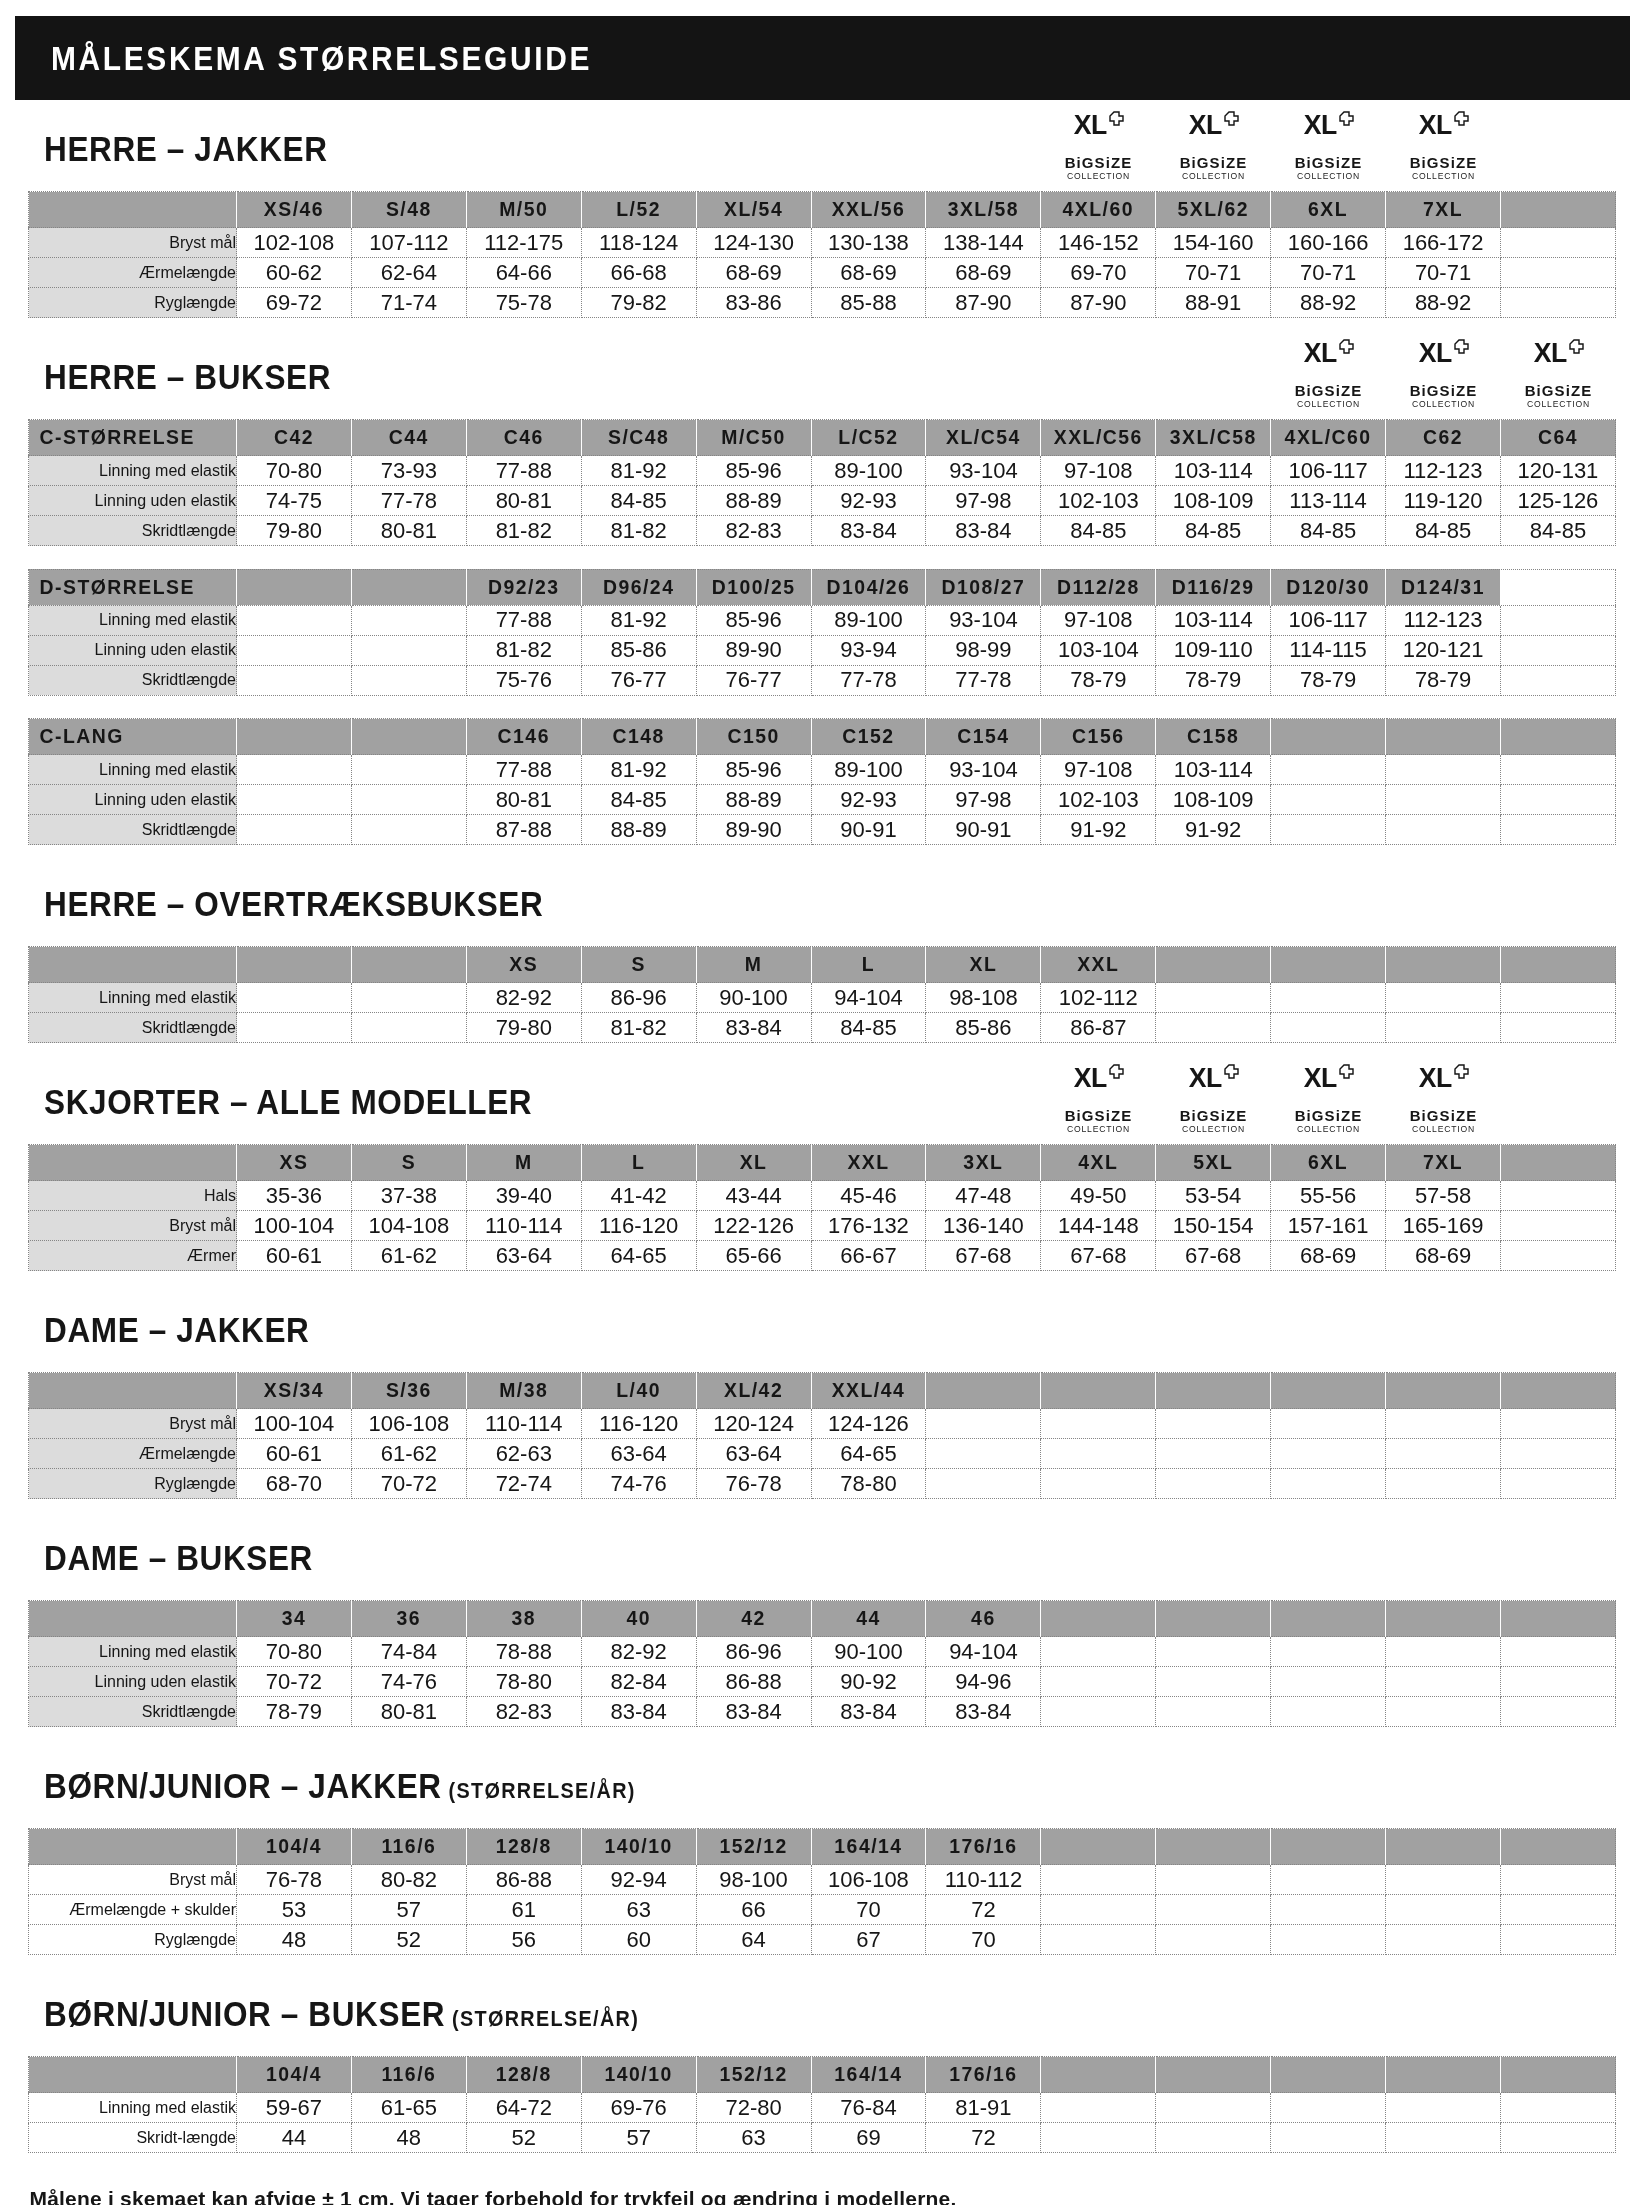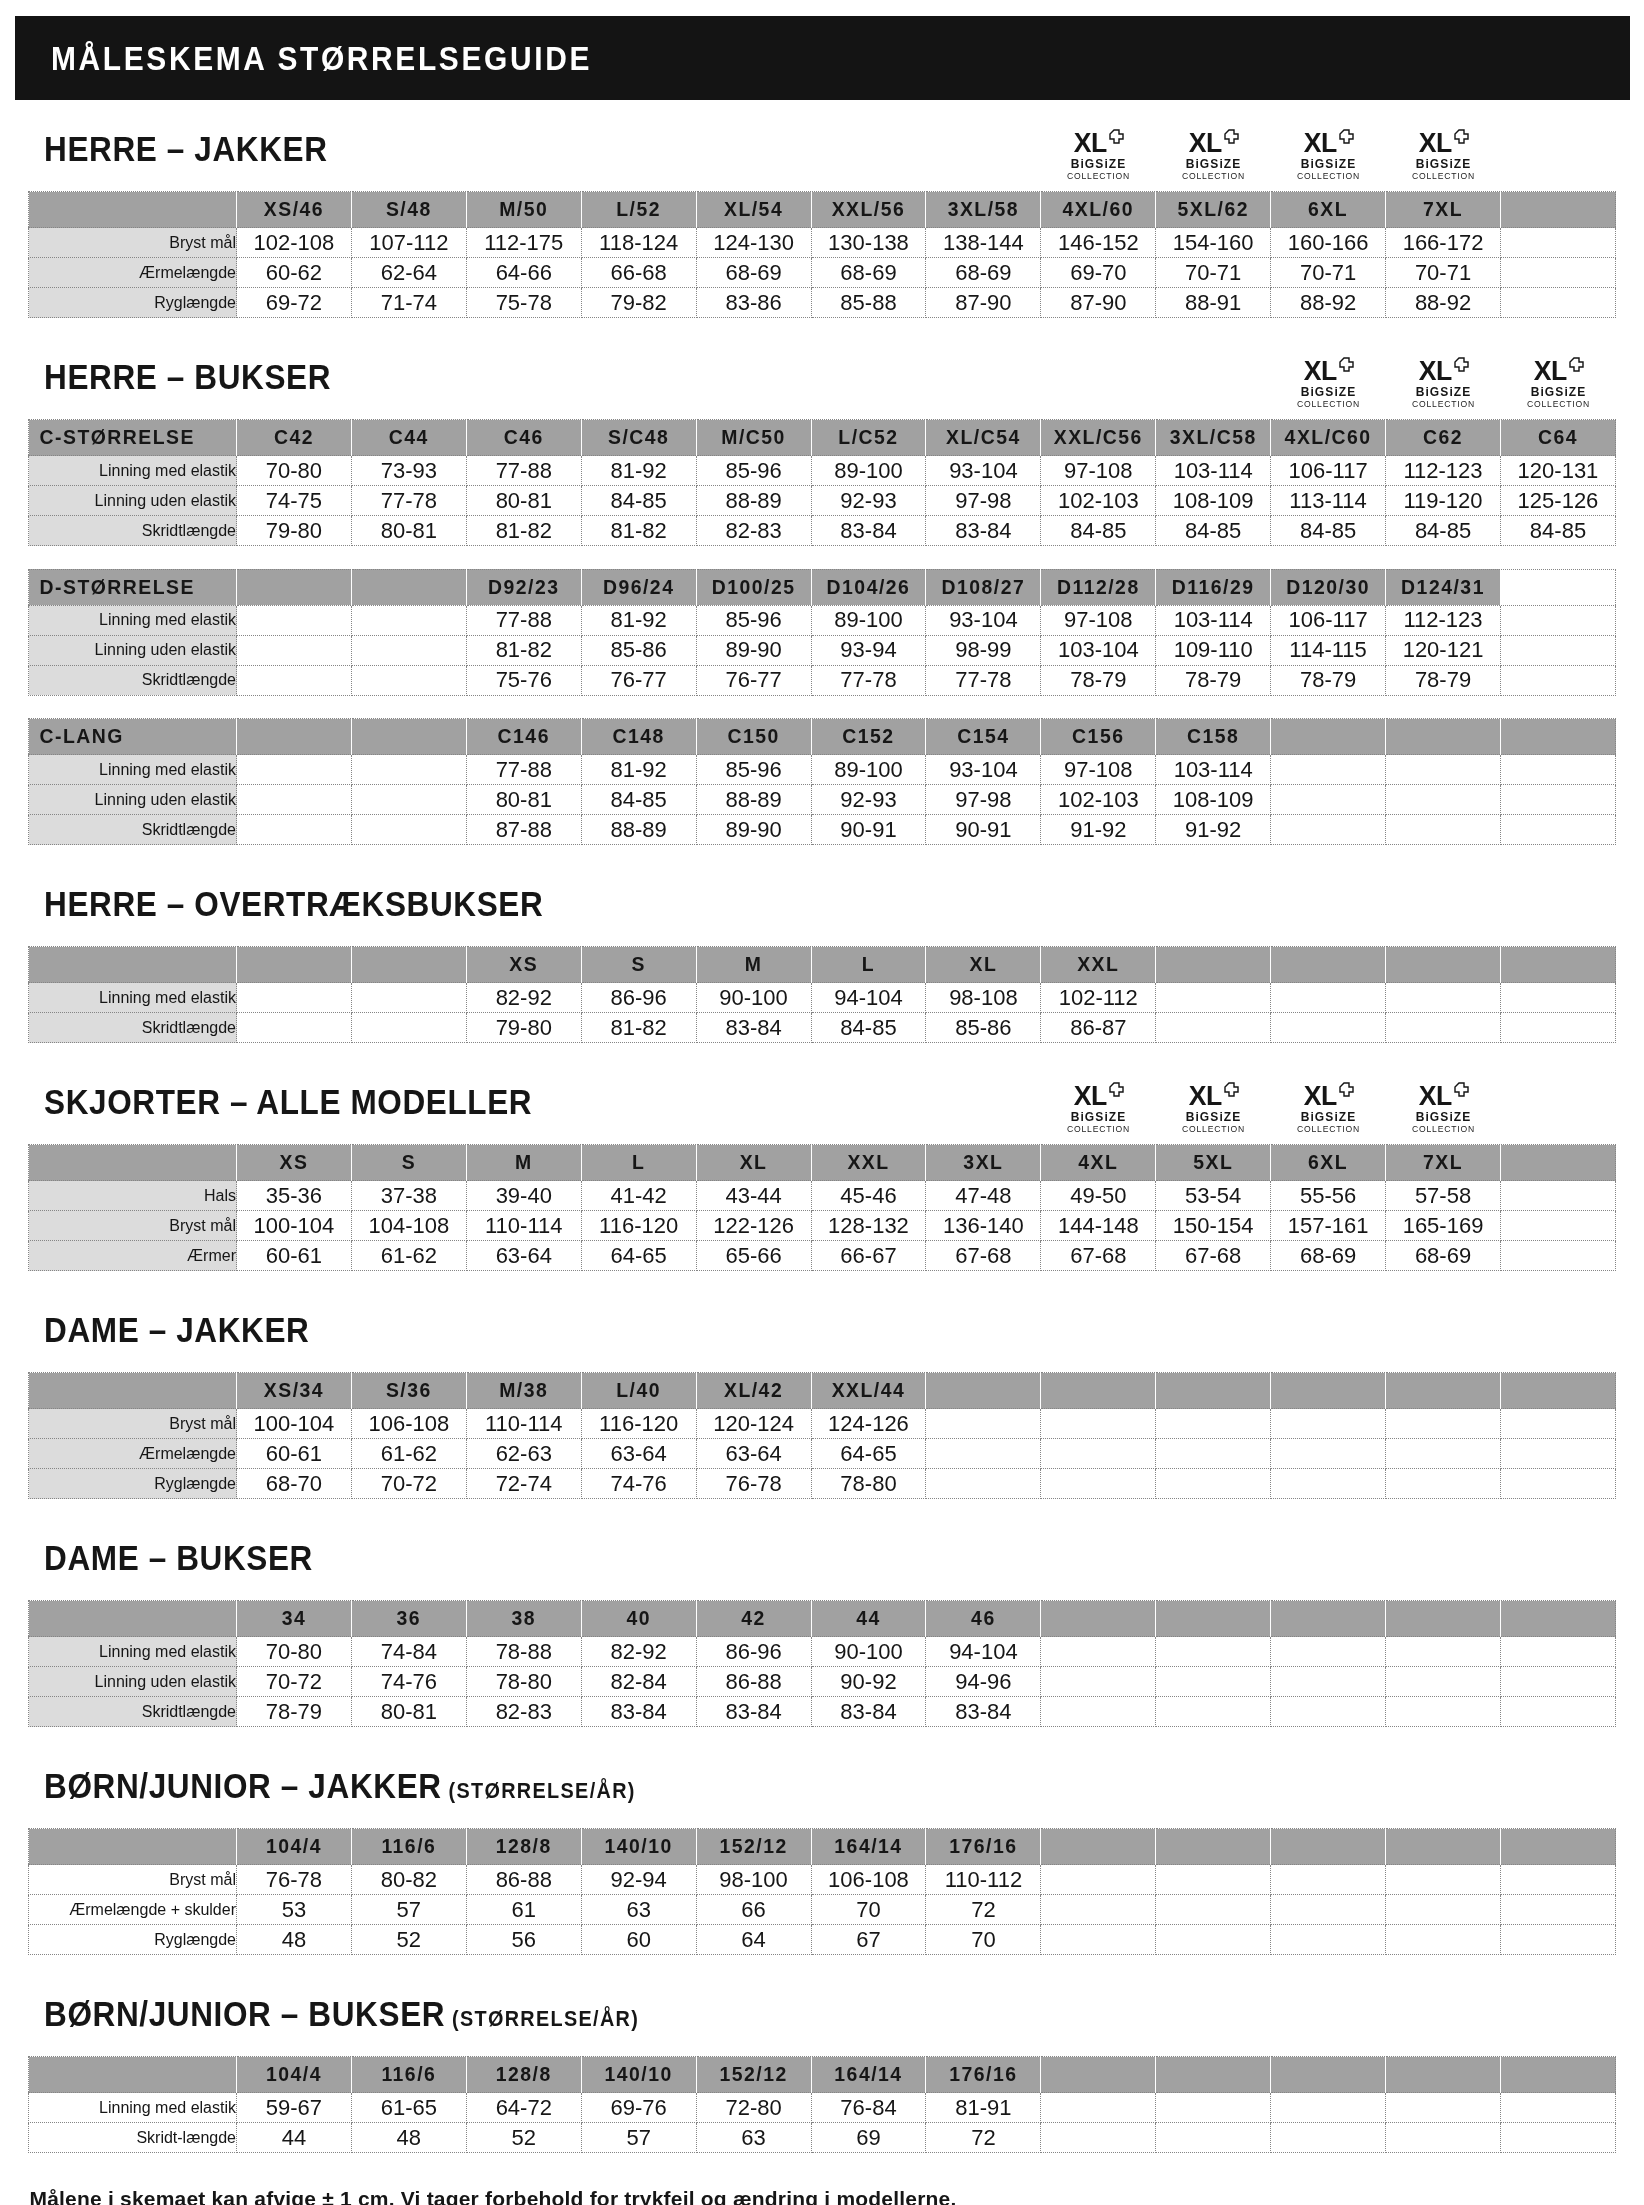--- a/index.html
+++ b/index.html
@@ -18,21 +18,21 @@
   .sec-head{position:relative;height:61px;margin-bottom:9px}
   .sec-title{position:absolute;left:0;bottom:0;margin:16px;font-size:35px;font-weight:800;letter-spacing:0.7px;
         white-space:nowrap;line-height:1}
   .sec-title .main{display:inline-block;transform:scaleX(0.9);transform-origin:0 100%}
   .sec-title .suffix{font-size:22px;letter-spacing:1.5px}
   
   .xlplus{position:absolute;bottom:1.5px;width:115px;text-align:center;line-height:1}
   .xl-row{display:flex;align-items:flex-start;justify-content:center;gap:1.5px}
   .xl{font-size:28px;font-weight:900;letter-spacing:-0.7px;display:inline-block;transform:scaleX(0.95)}
   .plus{width:15px;height:15px;margin-top:0}
-  .bigsize{font-size:12px;font-weight:800;letter-spacing:1.1px;margin-top:1px}
+  .bigsize{font-size:15px;font-weight:800;letter-spacing:1.1px;margin-top:16px}
   .collection{font-size:8.6px;font-weight:400;letter-spacing:0.8px;margin-top:2.2px;color:#222}
   
   table.grid{border-collapse:collapse;table-layout:fixed;width:1588px;border:0.7px dotted var(--border)}
   table.grid + table.grid{margin-top:22.4px}
   .grid col.lab{width:208px}
   .grid th{background:var(--hdr);height:36px;font-size:19.4px;font-weight:800;letter-spacing:1.5px;
         border-left:1.5px solid #fff;border-bottom:0.7px dotted var(--border);padding:0;text-align:center;color:var(--text)}
   .grid th:first-child{border-left:none;text-align:left;padding-left:10.5px}
   .grid th.wh{background:#fff}
   .grid td{border:0.7px dotted var(--border);height:30px;padding:0;text-align:center;font-size:22px;color:var(--text)}
@@ -617,21 +617,21 @@
               <td class="val">57-58</td>
               <td class="val"></td>
             </tr>
             <tr>
               <td class="lbl">Bryst mål</td>
               <td class="val">100-104</td>
               <td class="val">104-108</td>
               <td class="val">110-114</td>
               <td class="val">116-120</td>
               <td class="val">122-126</td>
-              <td class="val">128-132</td>
+              <td class="val">176-132</td>
               <td class="val">136-140</td>
               <td class="val">144-148</td>
               <td class="val">150-154</td>
               <td class="val">157-161</td>
               <td class="val">165-169</td>
               <td class="val"></td>
             </tr>
             <tr>
               <td class="lbl">Ærmer</td>
               <td class="val">60-61</td>

